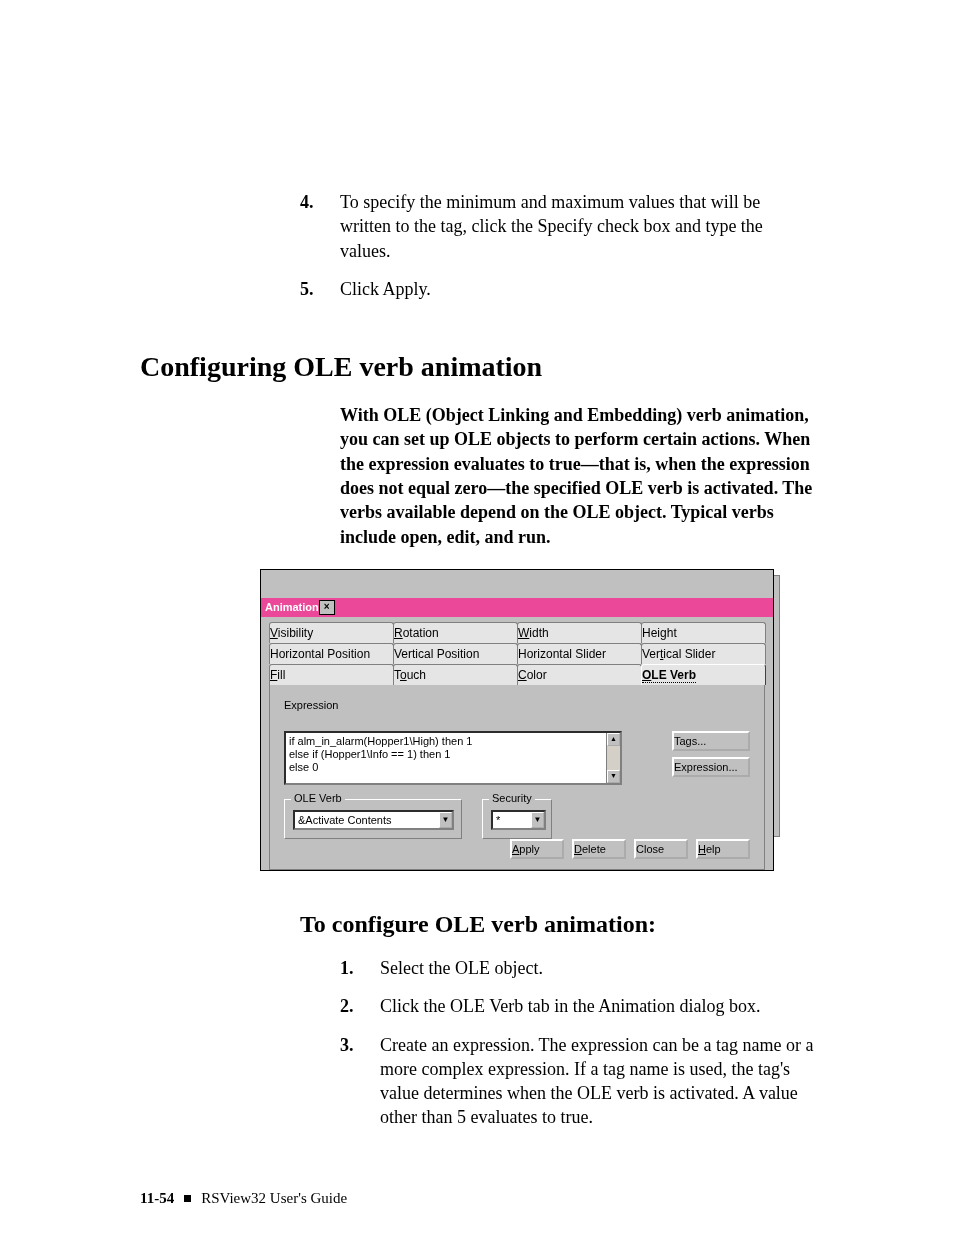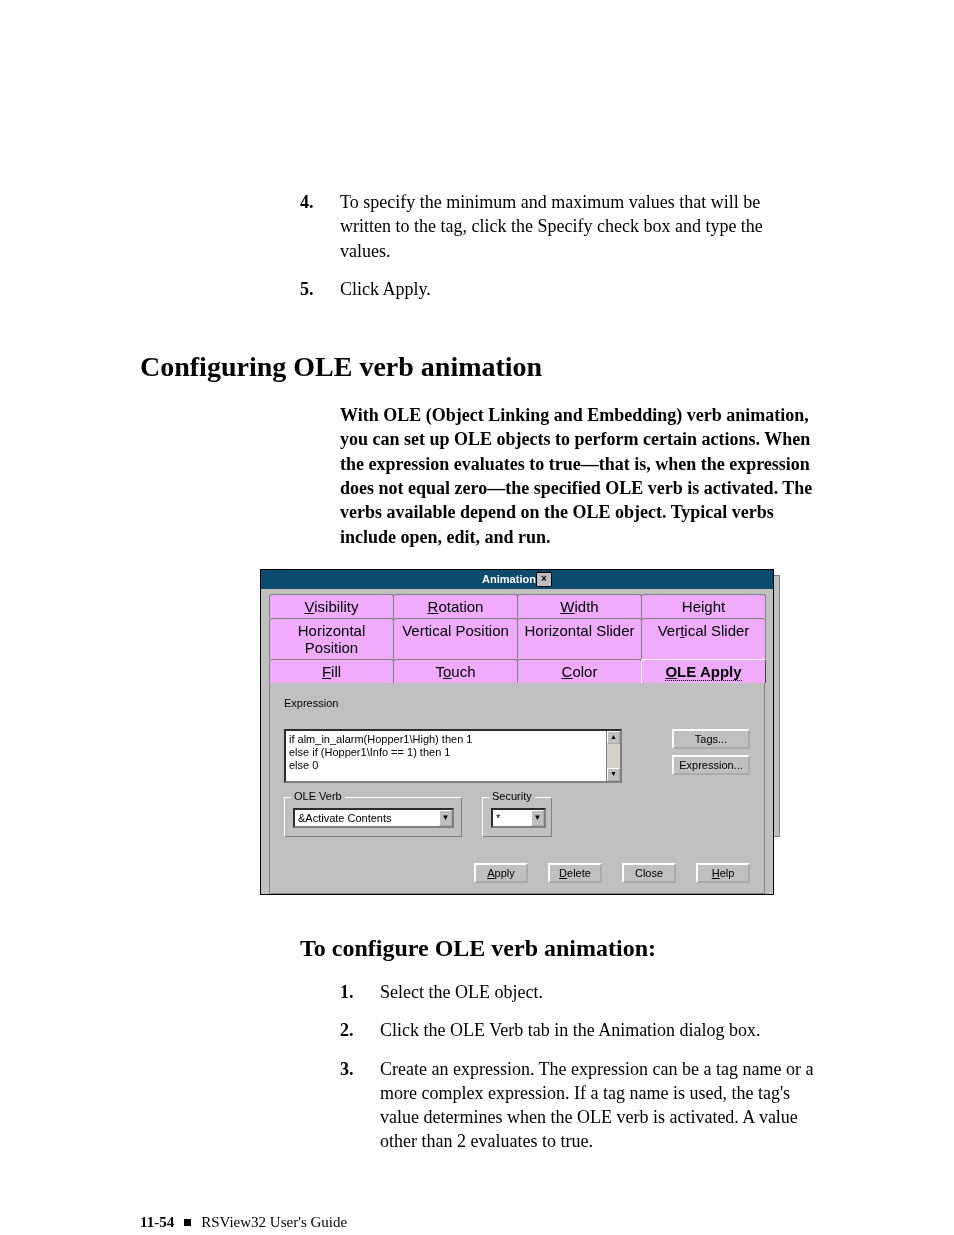--- a/index.html
+++ b/index.html
@@ -71,57 +71,58 @@
   }
   .dialog {
     position: relative;
     z-index: 1;
     background: #c0c0c0;
     border: 1px solid #000;
     font-family: "MS Sans Serif", Tahoma, Arial, sans-serif;
     font-size: 11px;
   }
   .titlebar {
-    background: #0c4a6e;
+    background: #ec4899;
     color: #fff;
     font-weight: bold;
     padding: 2px 4px;
     display: flex;
-    justify-content: center;
+    justify-content: flex-start;
     align-items: center;
     height: 15px;
+    margin-top: 28px;
   }
   .titlebar .close {
     width: 14px; height: 13px;
     background: #c0c0c0;
     border: 1px solid #000;
     color: #000;
     font-size: 10px;
     font-weight: bold;
     text-align: center;
     line-height: 11px;
     cursor: pointer;
   }
   .tabs-area {
     padding: 5px 8px 0 8px;
   }
   .tab-row {
     display: flex;
   }
   .tab {
     flex: 1;
-    text-align: center;
+    text-align: left;
     padding: 3px 0;
     border: 1px solid #808080;
     border-bottom: none;
     border-top-left-radius: 3px;
     border-top-right-radius: 3px;
-    background: #f0abfc;
+    background: #e5e5e5;
     margin-right: -1px;
-    font-size: 15px;
+    font-size: 12px;
     cursor: pointer;
   }
   .tab.active {
     font-weight: bold;
     border-color: #fff #404040 #c0c0c0 #fff;
     position: relative;
     z-index: 3;
   }
   .tab .ul { text-decoration: underline; }
   .tab-panel {
@@ -165,21 +166,20 @@
   .side-buttons {
     width: 78px;
     margin-left: 14px;
     display: flex;
     flex-direction: column;
     gap: 6px;
   }
   .btn {
     background: #c0c0c0;
     border: 2px outset #fff;
-    text-align: center;
     padding: 2px 0;
     font-size: 11px;
     cursor: pointer;
   }
   .group-row { display: flex; gap: 20px; margin-top: 14px; }
   .fieldset {
     position: relative;
     border: 1px solid #808080;
     border-top-color: #fff;
     border-left-color: #fff;
@@ -209,22 +209,21 @@
     background: #c0c0c0;
     border: 1px outset #fff;
     box-sizing: border-box;
     font-size: 8px;
     text-align: center;
     line-height: 13px;
   }
   .dlg-btn-row {
     display: flex;
     justify-content: flex-end;
-    gap: 20px;
-    margin-top: 26px;
+    gap: 8px;
   }
   .dlg-btn-row .btn { width: 50px; padding: 2px 0; }
   .dashed-u { border-bottom: 1px dotted #000; }
 </style>
 </head>
 <body>
 
 <div class="page">
   <div class="numbered">
     <span class="num">4.</span>
@@ -255,21 +254,21 @@
         <div class="tab-row" id="tabrow2">
             <div class="tab">Horizontal Position</div>
             <div class="tab">Vertical Position</div>
             <div class="tab">Horizontal Slider</div>
             <div class="tab"><span>Ver</span><span class="ul">t</span><span>ical Slider</span></div>
           </div>
         <div class="tab-row" id="tabrow3">
             <div class="tab"><span></span><span class="ul">F</span><span>ill</span></div>
             <div class="tab"><span>T</span><span class="ul">o</span><span>uch</span></div>
             <div class="tab"><span></span><span class="ul">C</span><span>olor</span></div>
-            <div class="tab active"><span class="dashed-u"><span></span><span class="ul">O</span><span>LE Apply</span></span></div>
+            <div class="tab active"><span class="dashed-u"><span></span><span class="ul">O</span><span>LE Verb</span></span></div>
           </div>
         <div class="tab-panel">
           <div class="label">Expression</div>
           <div class="row">
             <div class="expr-box">
               <div id="expr-lines">
                   <div>if alm_in_alarm(Hopper1\High) then 1</div>
                   <div>else if (Hopper1\Info == 1) then 1</div>
                   <div>else 0</div>
                 </div>
@@ -315,21 +314,21 @@
   <div class="numbered" style="margin-left:200px;">
     <span class="num">1.</span>
     <span class="txt">Select the OLE object.</span>
   </div>
   <div class="numbered" style="margin-left:200px;">
     <span class="num">2.</span>
     <span class="txt">Click the OLE Verb tab in the Animation dialog box.</span>
   </div>
   <div class="numbered" style="margin-left:200px;">
     <span class="num">3.</span>
-    <span class="txt">Create an expression. The expression can be a tag name or a more complex expression. If a tag name is used, the tag's value determines when the OLE verb is activated. A value other than 2 evaluates to true.</span>
+    <span class="txt">Create an expression. The expression can be a tag name or a more complex expression. If a tag name is used, the tag's value determines when the OLE verb is activated. A value other than 5 evaluates to true.</span>
   </div>
 
   <div class="footer">
     <span class="page-no">11-54</span>
     <span class="sq"></span>
     <span>RSView32  User's Guide</span>
   </div>
 </div>
 
 </body></html>

